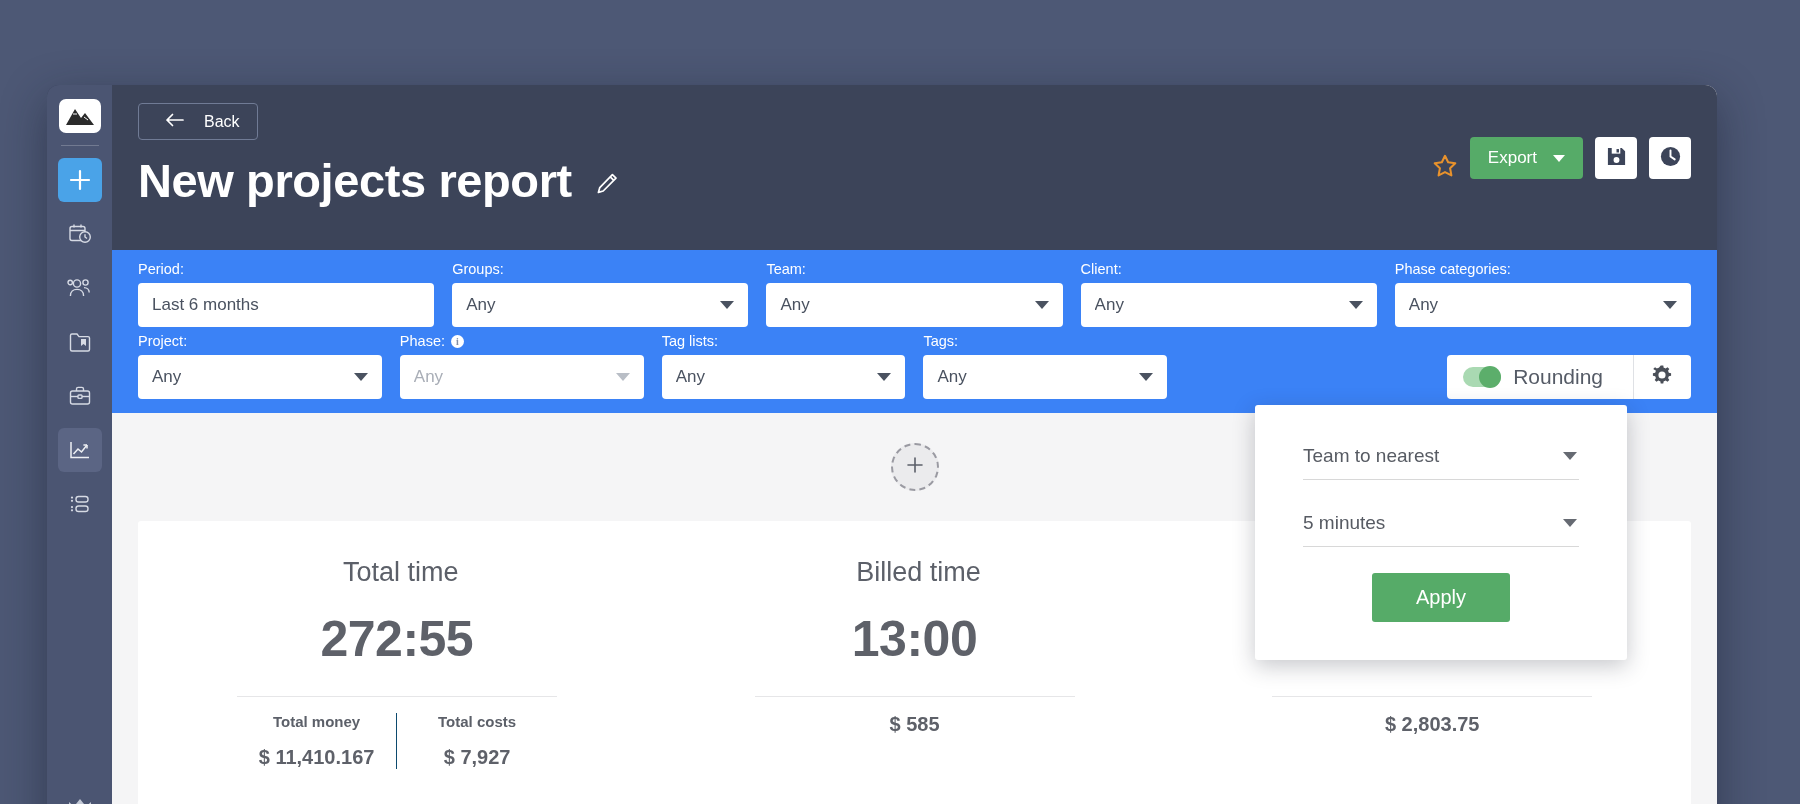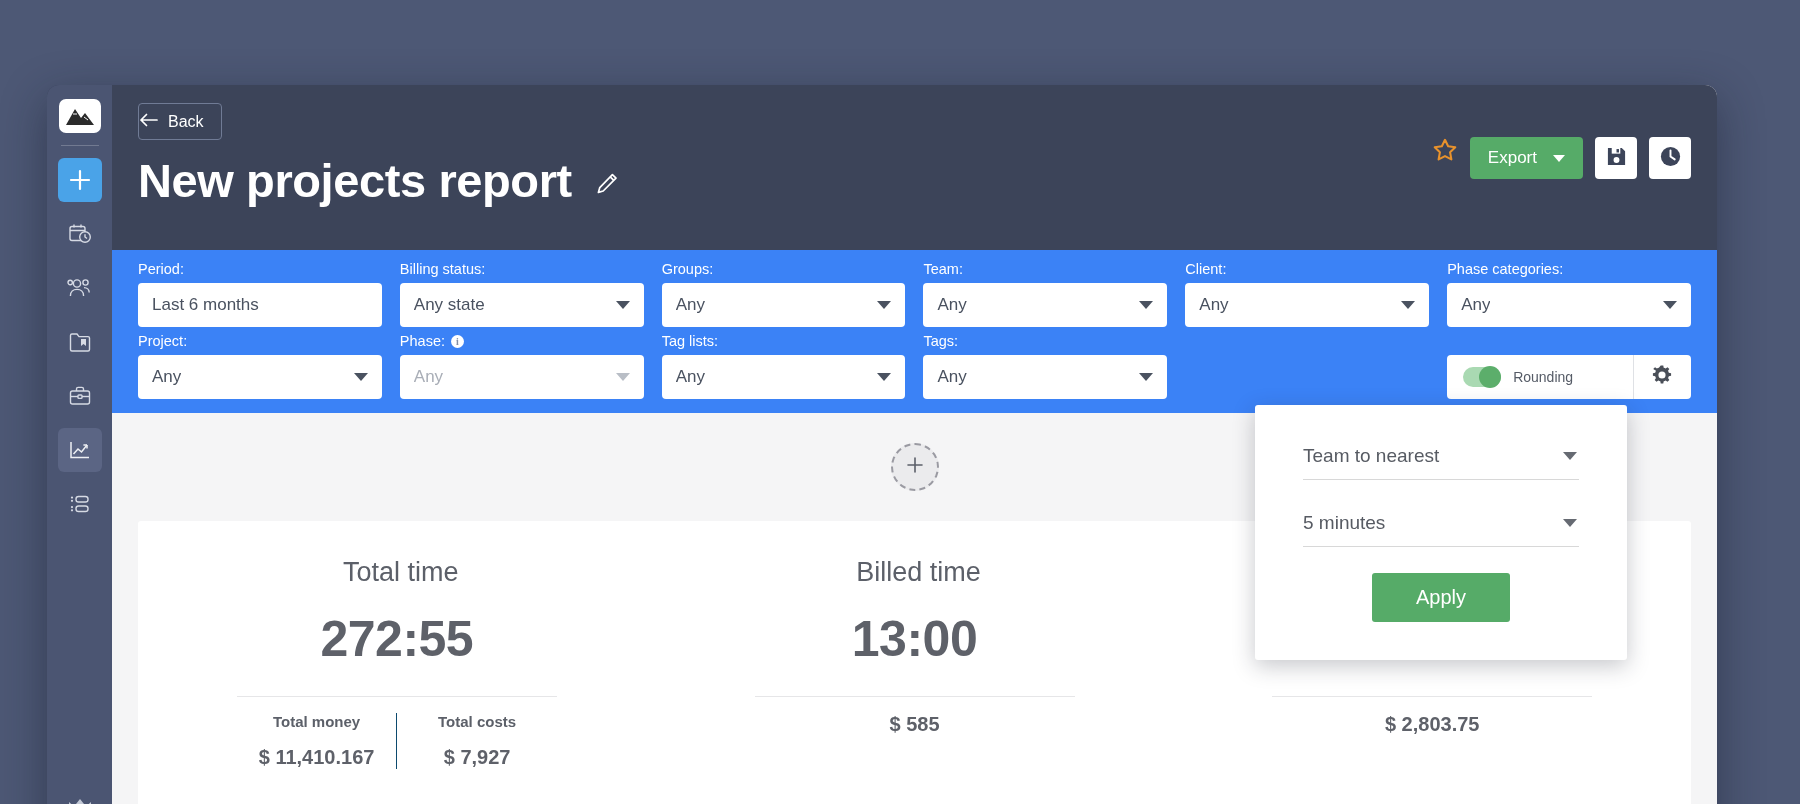--- a/index.html
+++ b/index.html
@@ -83,26 +83,26 @@
   .header {
     background: #3c4459;
     padding: 18px 26px 0 26px;
     flex: 0 0 auto;
     height: 165px;
     position: relative;
   }
   .back-btn {
     display: inline-flex;
     align-items: center;
-    gap: 10px;
+    gap: 20px;
     border: 1px solid #707b95;
     border-radius: 4px;
     color: #ffffff;
     font-size: 16px;
-    padding: 9px 17px 9px 0;
+    padding: 9px 17px 9px 26px;
     background: transparent;
     cursor: pointer;
     line-height: 1;
   }
   .title-row {
     display: flex;
     align-items: center;
     margin-top: 17px;
     position: relative;
   }
@@ -117,21 +117,21 @@
     margin-left: 22px;
     margin-top: 6px;
     cursor: pointer;
     display: flex; align-items: center;
   }
   .header-actions {
     position: absolute;
     right: 26px;
     top: 52px;
     display: flex;
-    align-items: flex-start;
+    align-items: flex-end;
     gap: 12px;
   }
   .star-icon { cursor: pointer; display:flex; }
   .export-btn {
     background: #56ab68;
     color: #ffffff;
     border: none;
     border-radius: 4px;
     font-size: 17px;
     height: 42px;
@@ -250,21 +250,21 @@
     position: relative;
     flex: 0 0 auto;
   }
   .switch .knob {
     position: absolute;
     right: 0; top: -1px;
     width: 22px; height: 22px;
     border-radius: 50%;
     background: #5cae6b;
   }
-  .rounding-label { font-size: 14px; color: #555b66; }
+  .rounding-label { font-size: 21px; color: #555b66; }
   .gear-btn {
     width: 58px;
     border-left: 1px solid #dfe1e5;
     display: flex; align-items: center; justify-content: center;
     cursor: pointer;
     flex: 0 0 58px;
   }
 
   
   .popup {
@@ -548,27 +548,20 @@
       <div class="filters">
 
         <div class="filter-row">
           <div class="filter-cell">
             <div class="filter-label">Period:</div>
             <div class="select plain">
               <span>Last 6 months</span>
             </div>
           </div>
 
-          <div class="filter-cell">
-            <div class="filter-label">Billing status:</div>
-            <div class="select">
-              <span>Any state</span>
-              <i class="arrow"></i>
-            </div>
-          </div>
 
           <div class="filter-cell">
             <div class="filter-label">Groups:</div>
             <div class="select">
               <span>Any</span>
               <i class="arrow"></i>
             </div>
           </div>
 
           <div class="filter-cell">

